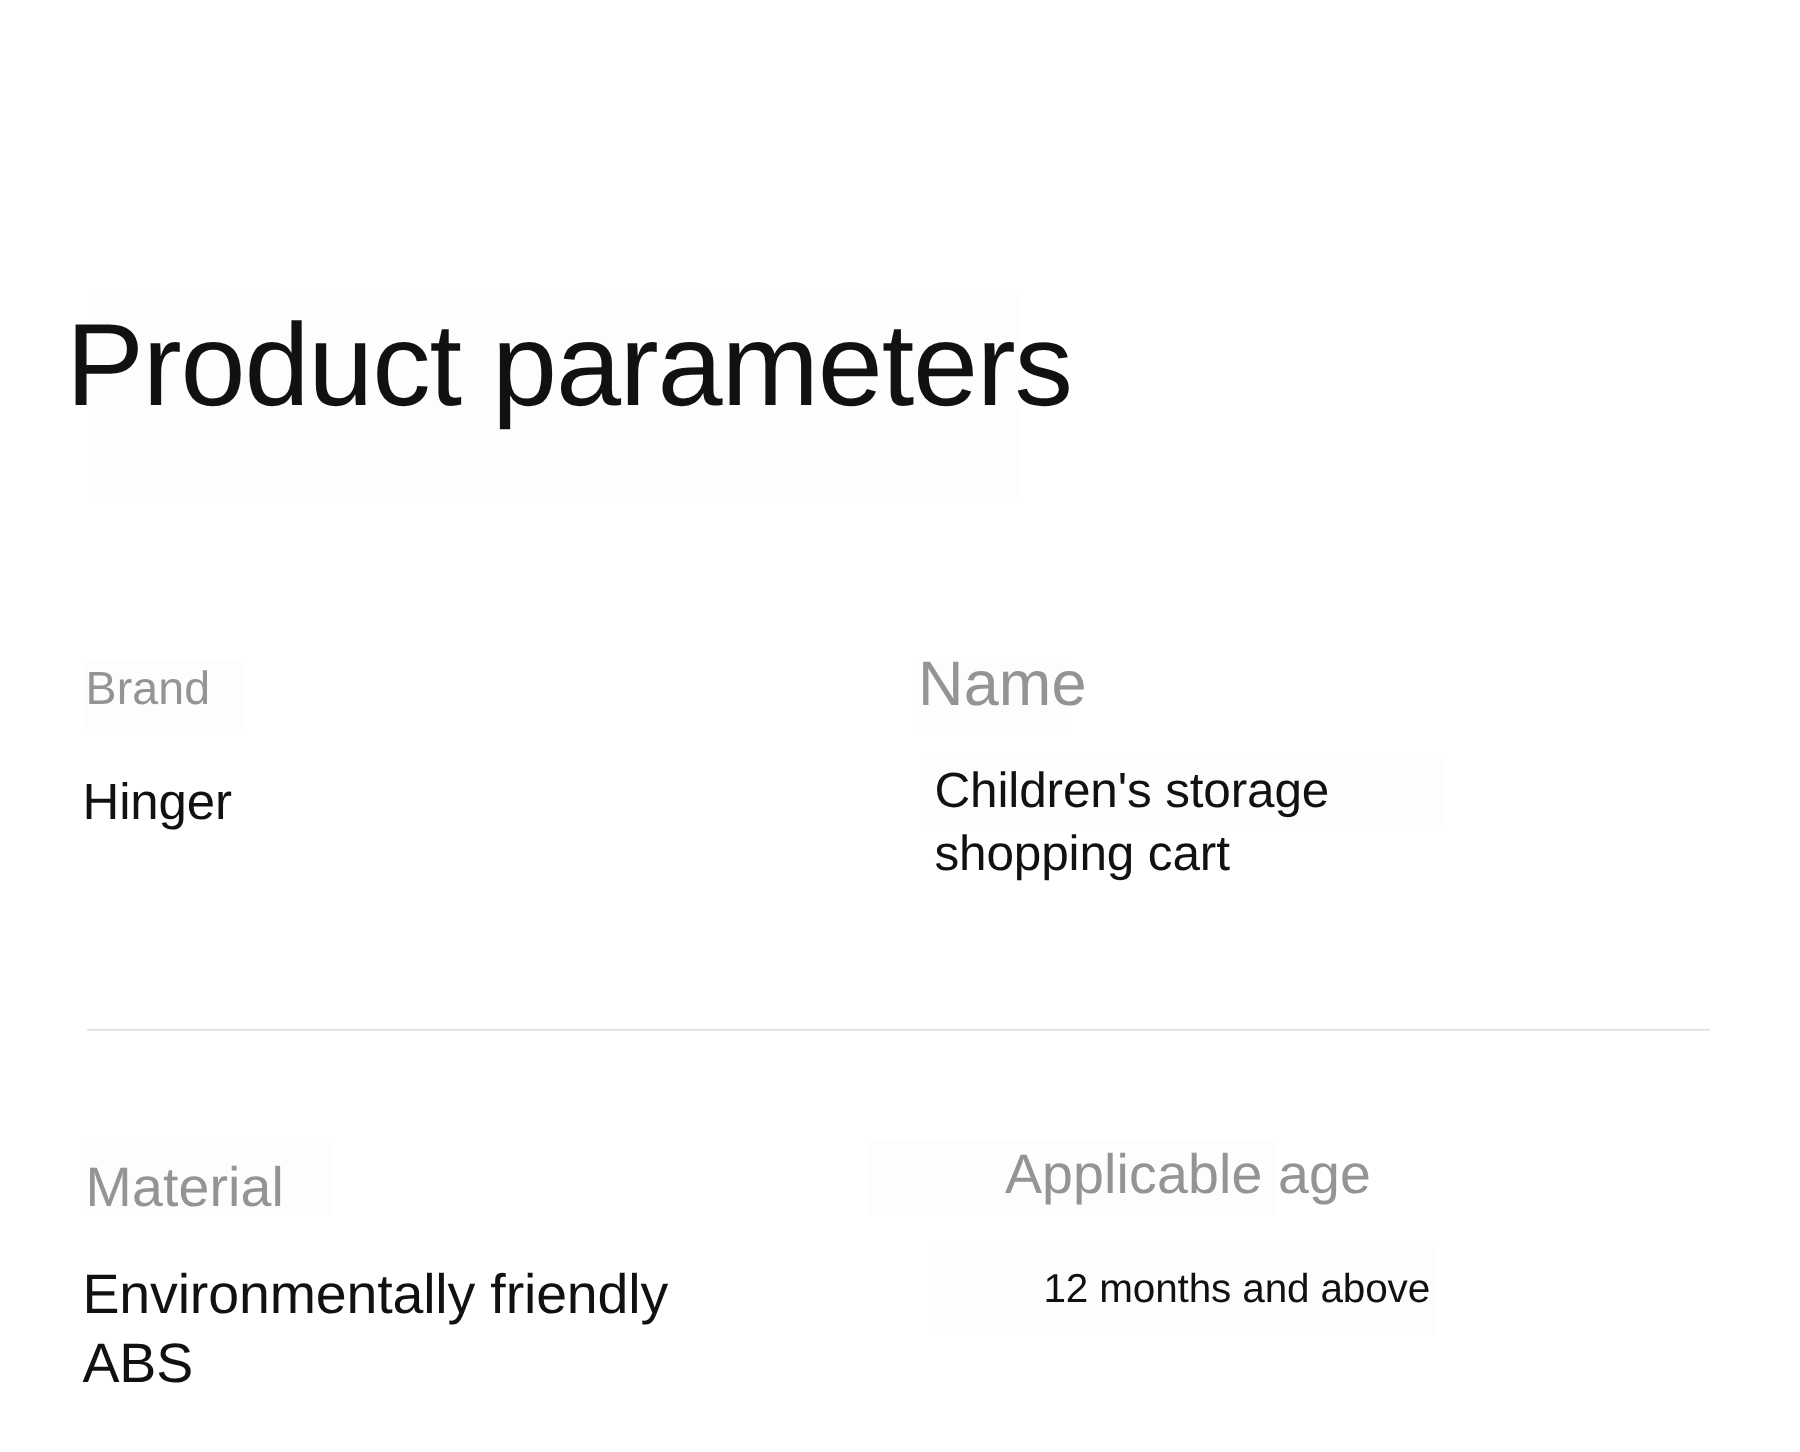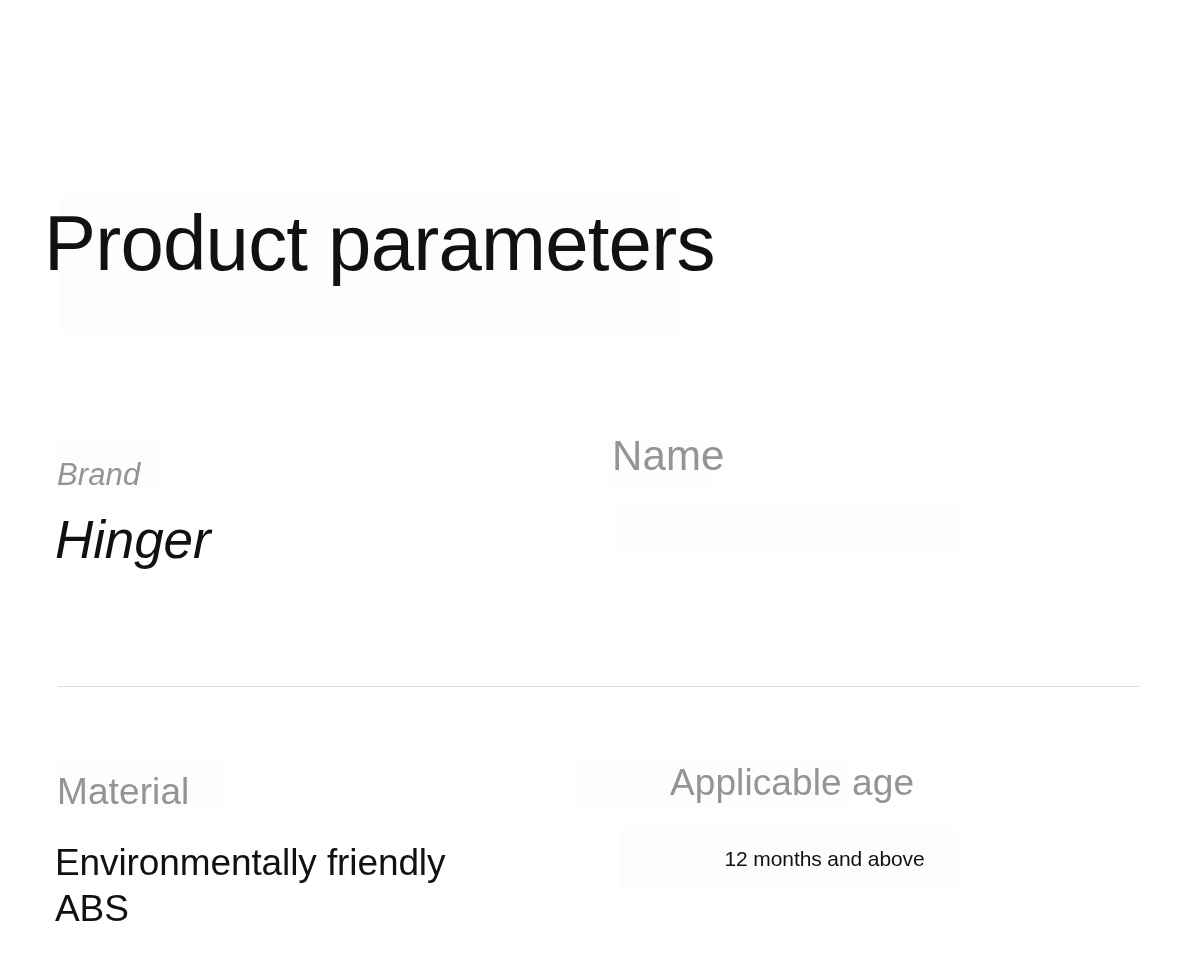--- a/index.html
+++ b/index.html
@@ -70,23 +70,23 @@
   }
 
   .spec-value {
     margin: 0;
     color: #111111;
     font-weight: 400;
     letter-spacing: -0.1px;
   }
 
   
-  .cell-brand            { left: 57px;  top: 456px; font-style: italic; }
+  .cell-brand            { left: 57px;  top: 440px; }
   .cell-brand .spec-label{ font-size: 31px; line-height: 38px; }
-  .cell-brand .spec-value{ font-size: 53px; line-height: 46px; margin-top: 23px; margin-left: -2px; }
+  .cell-brand .spec-value{ font-size: 34px; line-height: 46px; margin-top: 34px; margin-left: -2px; }
 
   
   .cell-name             { left: 612px; top: 437px; width: 380px; }
   .cell-name .spec-label { font-size: 42px; line-height: 38px; }
   .cell-name .spec-value { font-size: 33px; line-height: 42px; margin-top: 31px; margin-left: 11px; }
 
   
   .spec-divider {
     position: absolute;
     left: 58px;
@@ -99,21 +99,21 @@
   }
 
   
   .cell-material             { left: 57px;  top: 770px; width: 420px; }
   .cell-material .spec-label { font-size: 37px; line-height: 44px; }
   .cell-material .spec-value { font-size: 37px; line-height: 46px; margin-top: 26px; margin-left: -2px; }
 
   
   .cell-age              { left: 582px; top: 761px; width: 420px; text-align: center; }
   .cell-age .spec-label  { font-size: 37px; line-height: 44px; }
-  .cell-age .spec-value  { font-size: 21px; line-height: 34px; margin-top: 37px; margin-left: 65px; }
+  .cell-age .spec-value  { font-size: 27px; line-height: 34px; margin-top: 37px; margin-left: 65px; }
 </style>
 </head>
 <body>
 
 <div class="page">
 
   <div class="wash w-title"></div>
   <div class="wash w-brand"></div>
   <div class="wash w-name"></div>
   <div class="wash w-nameval"></div>
@@ -125,20 +125,21 @@
 
   <div class="spec-grid">
 
     <div class="spec-cell cell-brand">
       <p class="spec-label">Brand</p>
       <p class="spec-value">Hinger</p>
     </div>
 
     <div class="spec-cell cell-name">
       <p class="spec-label">Name</p>
+      <p class="spec-value">Children's storage shopping cart</p>
     </div>
 
     <hr class="spec-divider">
 
     <div class="spec-cell cell-material">
       <p class="spec-label">Material</p>
       <p class="spec-value">Environmentally friendly ABS</p>
     </div>
 
     <div class="spec-cell cell-age">

